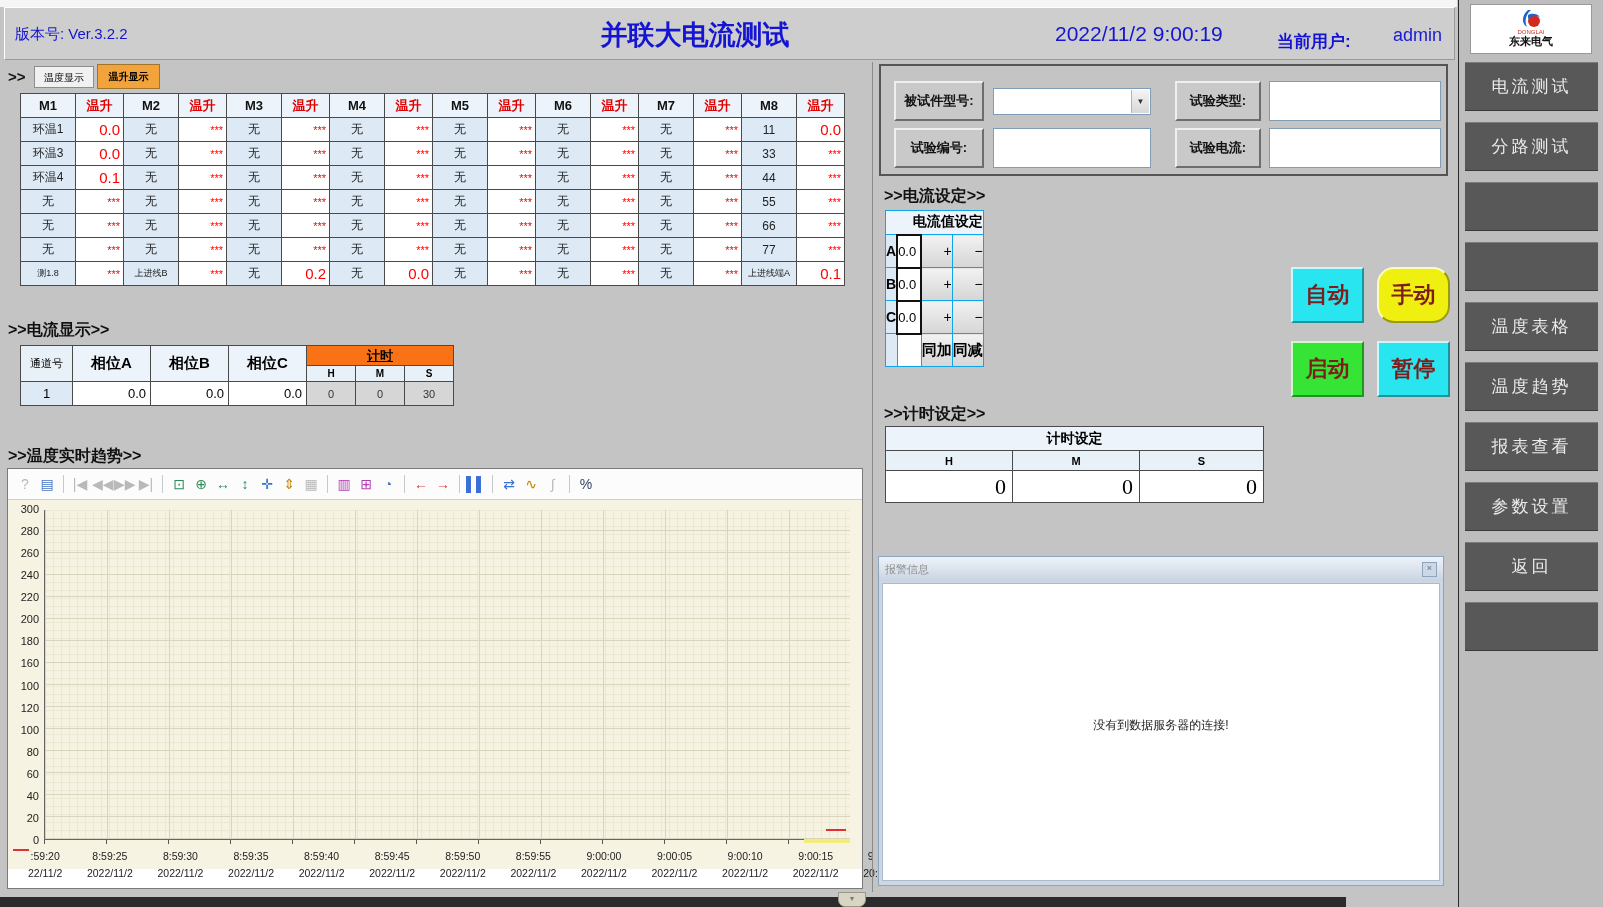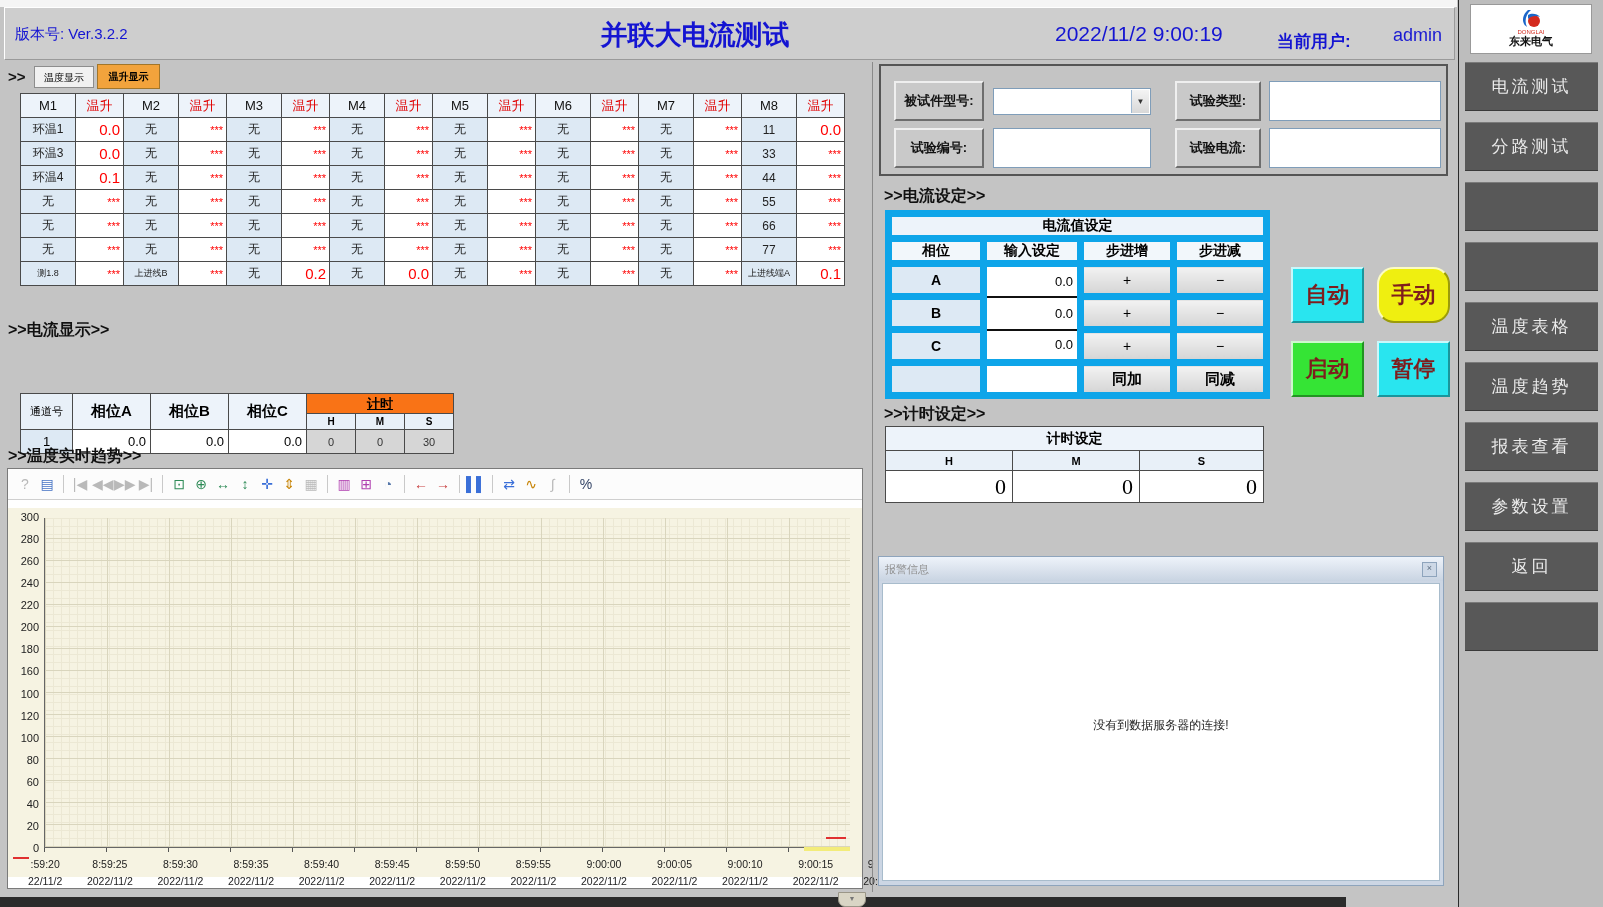--- a/index.html
+++ b/index.html
@@ -16,49 +16,49 @@
   .username{position:absolute;left:1388px;top:17px;color:#1a1ad2;font-size:18px;}
   
   .tabprefix{position:absolute;left:8px;top:68px;font-size:15px;font-weight:bold;color:#111;}
   .tab{position:absolute;box-sizing:border-box;text-align:center;font-size:10px;cursor:pointer;}
   .tab-idle{left:34px;top:66px;width:60px;height:22px;line-height:21px;background:#f1f1f1;border:1px solid #8d8d8d;}
   .tab-on{left:97px;top:64px;width:63px;height:25px;line-height:24px;background:#f2a33c;border:1px solid #a2762a;font-weight:bold;}
   
   table{border-collapse:collapse;}
   .temp-table{position:absolute;left:20px;top:93px;background:#fff;}
   .temp-table th,.temp-table td{border:1px solid #4a4a4a;box-sizing:border-box;height:24px;padding:0;}
-  .temp-table th{width:48px;background:#edf3fa;font-size:13px;font-weight:normal;margin-top:32px;}
+  .temp-table th{width:48px;background:#edf3fa;font-size:13px;font-weight:bold;margin-top:32px;}
   .temp-table th.m{width:55px;color:#111;}
   .temp-table th.ts{color:#e00000;}
   .temp-table td.lbl{width:55px;background:#dde9f4;font-size:12px;text-align:center;color:#222;}
   .temp-table td.lbl.sm{font-size:9px;}
   .temp-table td.val{width:48px;background:#fff;text-align:right;padding-right:3px;color:#ff0000;}
   .temp-table td.val.num{font-size:15px;}
   .temp-table td.val.stars{font-size:11px;}
   
   .sect{position:absolute;font-size:16px;font-weight:bold;color:#111;}
   
-  .cur-table{position:absolute;left:20px;top:345px;background:#fff;margin-top:48px;}
+  .cur-table{position:absolute;left:20px;top:345px;background:#fff;}
   .cur-table th,.cur-table td{border:1px solid #4a4a4a;box-sizing:border-box;padding:0;text-align:center;}
   .cur-table .chan{width:52px;background:#e8f0f8;font-size:11px;font-weight:normal;}
   .cur-table .ph{width:78px;background:#edf3fa;font-size:15px;}
   .cur-table .timer{background:#f97316;font-size:13px;height:20px;text-decoration:underline;}
   .cur-table .hms{width:49px;background:#e8f0f8;font-size:10px;height:16px;}
   .cur-table td{height:24px;}
   .cur-table td.chanv{background:#dde9f4;font-size:13px;}
   .cur-table td.phv{background:#fff;text-align:right;padding-right:4px;font-size:13px;}
   .cur-table td.tmv{background:#d6d6d6;font-size:11px;color:#333;}
   
   .chart-frame{position:absolute;left:7px;top:468px;width:856px;height:421px;background:#fff;
     border:1px solid #7a7a7a;box-sizing:border-box;}
   .chart-toolbar{height:30px;background:#fcfcfc;border-bottom:1px solid #cfcfcf;display:flex;align-items:center;padding-left:6px;}
   .tbico{display:inline-block;width:20px;height:20px;line-height:20px;text-align:center;font-size:14px;margin:0 1px;cursor:pointer;}
   .tbico.dis{color:#b9b9b9 !important;}
   .tbsep{display:inline-block;width:1px;height:18px;background:#c9c9c9;margin:0 5px;}
-  .chart-body{position:relative;height:369px;background:#f6f3e2;margin-top:8px;}
+  .chart-body{position:relative;height:369px;background:#f6f3e2;}
   .plot{position:absolute;left:36px;top:10px;width:806px;height:330px;
     border-left:1px solid #666;border-bottom:1px solid #666;box-sizing:border-box;
     background:
       repeating-linear-gradient(90deg,#d9d5bd 0 1px,transparent 1px 62px),
       repeating-linear-gradient(0deg,#d9d5bd 0 1px,transparent 1px 22px),
       repeating-linear-gradient(90deg,#ece8d4 0 1px,transparent 1px 8px),
       repeating-linear-gradient(0deg,#ece8d4 0 1px,transparent 1px 8px),
       #f6f3e2;}
   .ylabels{position:absolute;left:0;top:3px;width:31px;height:343px;display:flex;flex-direction:column;
     justify-content:space-between;align-items:flex-end;font-size:11px;color:#222;}
@@ -73,21 +73,21 @@
   .vdivider{position:absolute;left:872px;top:62px;width:1px;height:830px;background:#8a8a8a;}
   .fields-box{position:absolute;left:879px;top:64px;width:569px;height:112px;border:2px solid #555;box-sizing:border-box;}
   .rlabel{position:absolute;background:#c9c9c9;border:2px solid;border-color:#efefef #6d6d6d #6d6d6d #efefef;
     box-sizing:border-box;font-size:13px;font-weight:bold;display:flex;align-items:center;justify-content:center;color:#111;}
   .win-input{position:absolute;background:#fff;border:1px solid #7f9db9;box-sizing:border-box;font-size:13px;padding:2px 4px;outline:none;font-family:"Liberation Sans",sans-serif;}
   .combo{position:absolute;background:#fff;border:1px solid #7f9db9;box-sizing:border-box;}
   .combo-btn{position:absolute;right:1px;top:1px;bottom:1px;width:17px;background:linear-gradient(#f4f4f4,#d8d8d8);
     border-left:1px solid #9db8d2;font-size:8px;color:#333;display:flex;align-items:center;justify-content:center;cursor:pointer;}
   
   .set-table{position:absolute;left:885px;top:210px;background:#fff;}
-  .set-table th,.set-table td{border:7px solid #0ea5e9;box-sizing:border-box;padding:0;text-align:center;}
+  .set-table th,.set-table td{border:1px solid #0ea5e9;box-sizing:border-box;padding:0;text-align:right;}
   .set-table .ttl{height:24px;background:#edf3fa;font-size:14px;}
   .set-table th.h{height:25px;background:#f2f7fb;font-size:14px;}
   .set-table .cph{width:95px;} .set-table .cin{width:97px;} .set-table .cup{width:93px;} .set-table .cdn{width:93px;}
   .set-table td{height:33px;}
   .set-table td.phase{background:#dde9f4;font-size:14px;font-weight:bold;}
   .set-table td.inputv{background:#fff;border:2px solid #111;text-align:right;padding-right:4px;font-size:13px;}
   .set-table td.btncell{background:linear-gradient(#f2f2f2,#d5d5d5);font-size:14px;cursor:pointer;}
   .set-table td.btncell.word{font-size:15px;font-weight:bold;}
   .bigbtn{position:absolute;width:73px;height:56px;font-size:22px;font-weight:bold;color:#7f1d1d;
     display:flex;align-items:center;justify-content:center;box-sizing:border-box;cursor:pointer;
@@ -418,26 +418,20 @@
     <input class="win-input" style="left: 388px; top: 62px; width: 172px; height: 40px;" value="">
   </div>
 
   <div class="sect" style="left:884px;top:186px;">&gt;&gt;电流设定&gt;&gt;</div>
   <table class="set-table">
     <tbody>
         <tr>
           <th class="ttl" colspan="4">电流值设定</th>
         </tr>
     <tr>
-      <th class="h cph">相位</th>
-      <th class="h cin">输入设定</th>
-      <th class="h cup">步进增</th>
-      <th class="h cdn">步进减</th>
-    </tr>
-    <tr>
       <td class="phase">A</td>
       <td class="inputv">0.0</td>
       <td class="btncell">+</td>
       <td class="btncell">−</td>
     </tr>
     <tr>
       <td class="phase">B</td>
       <td class="inputv">0.0</td>
       <td class="btncell">+</td>
       <td class="btncell">−</td>

